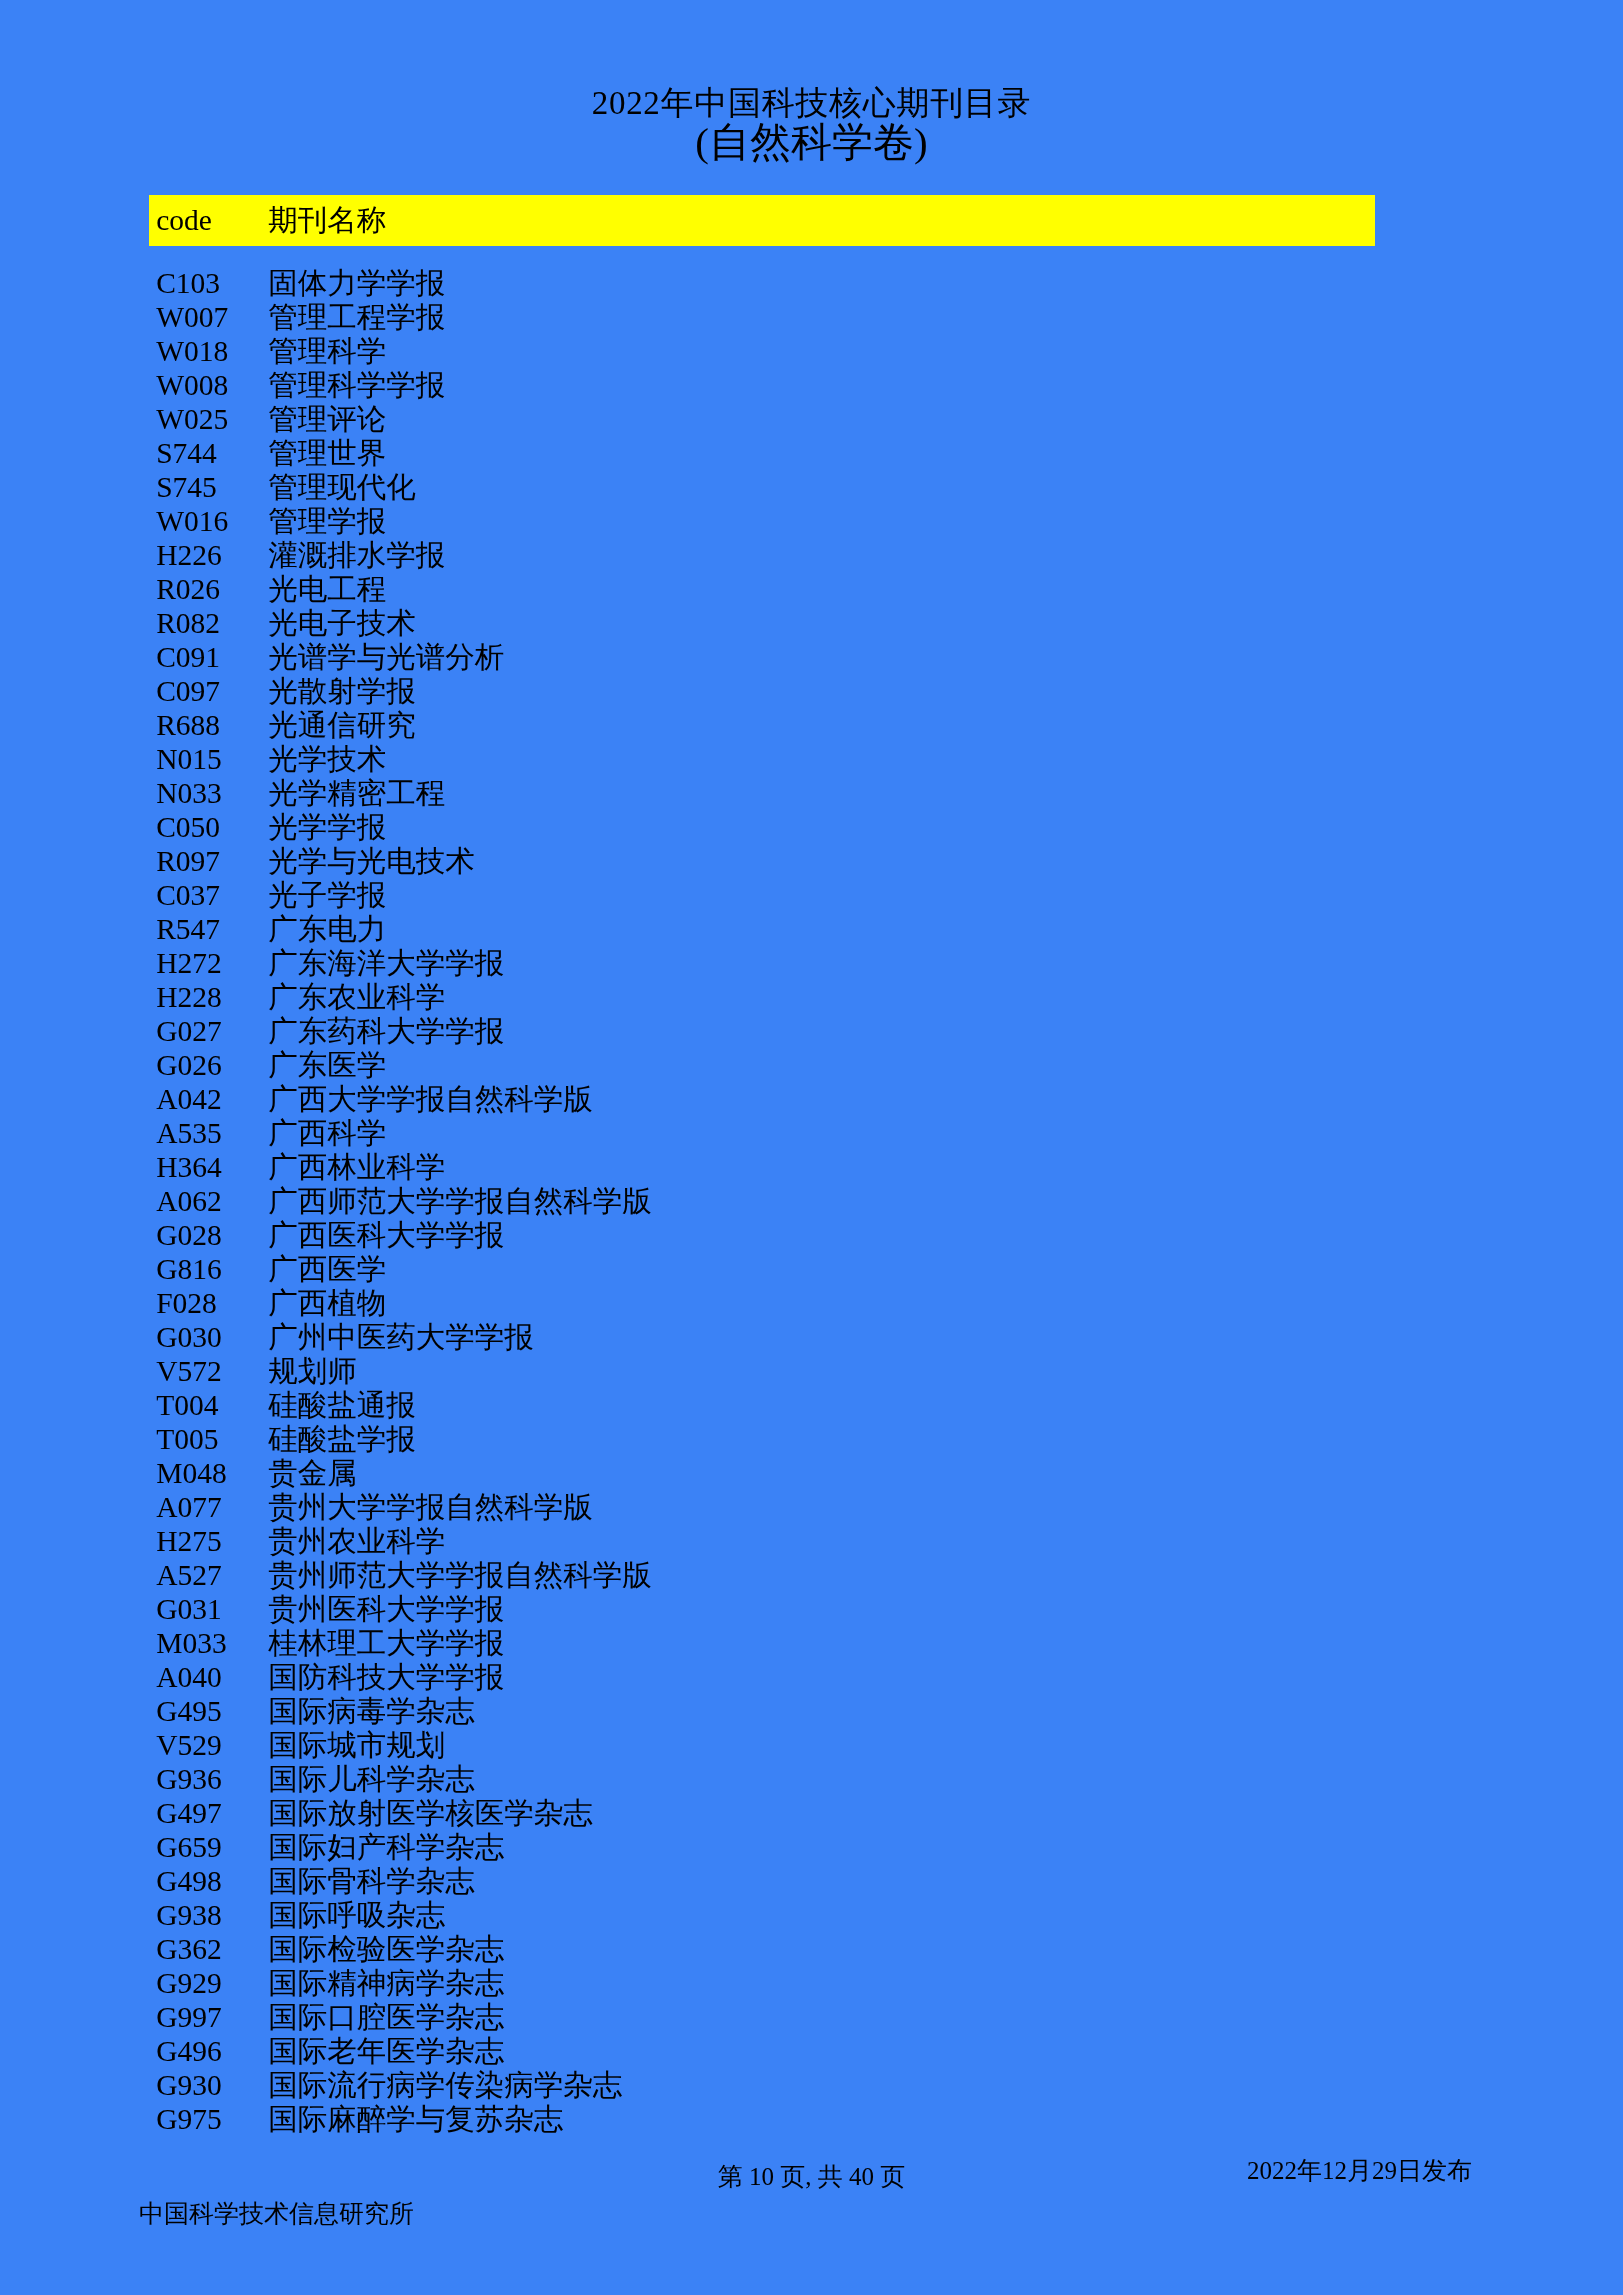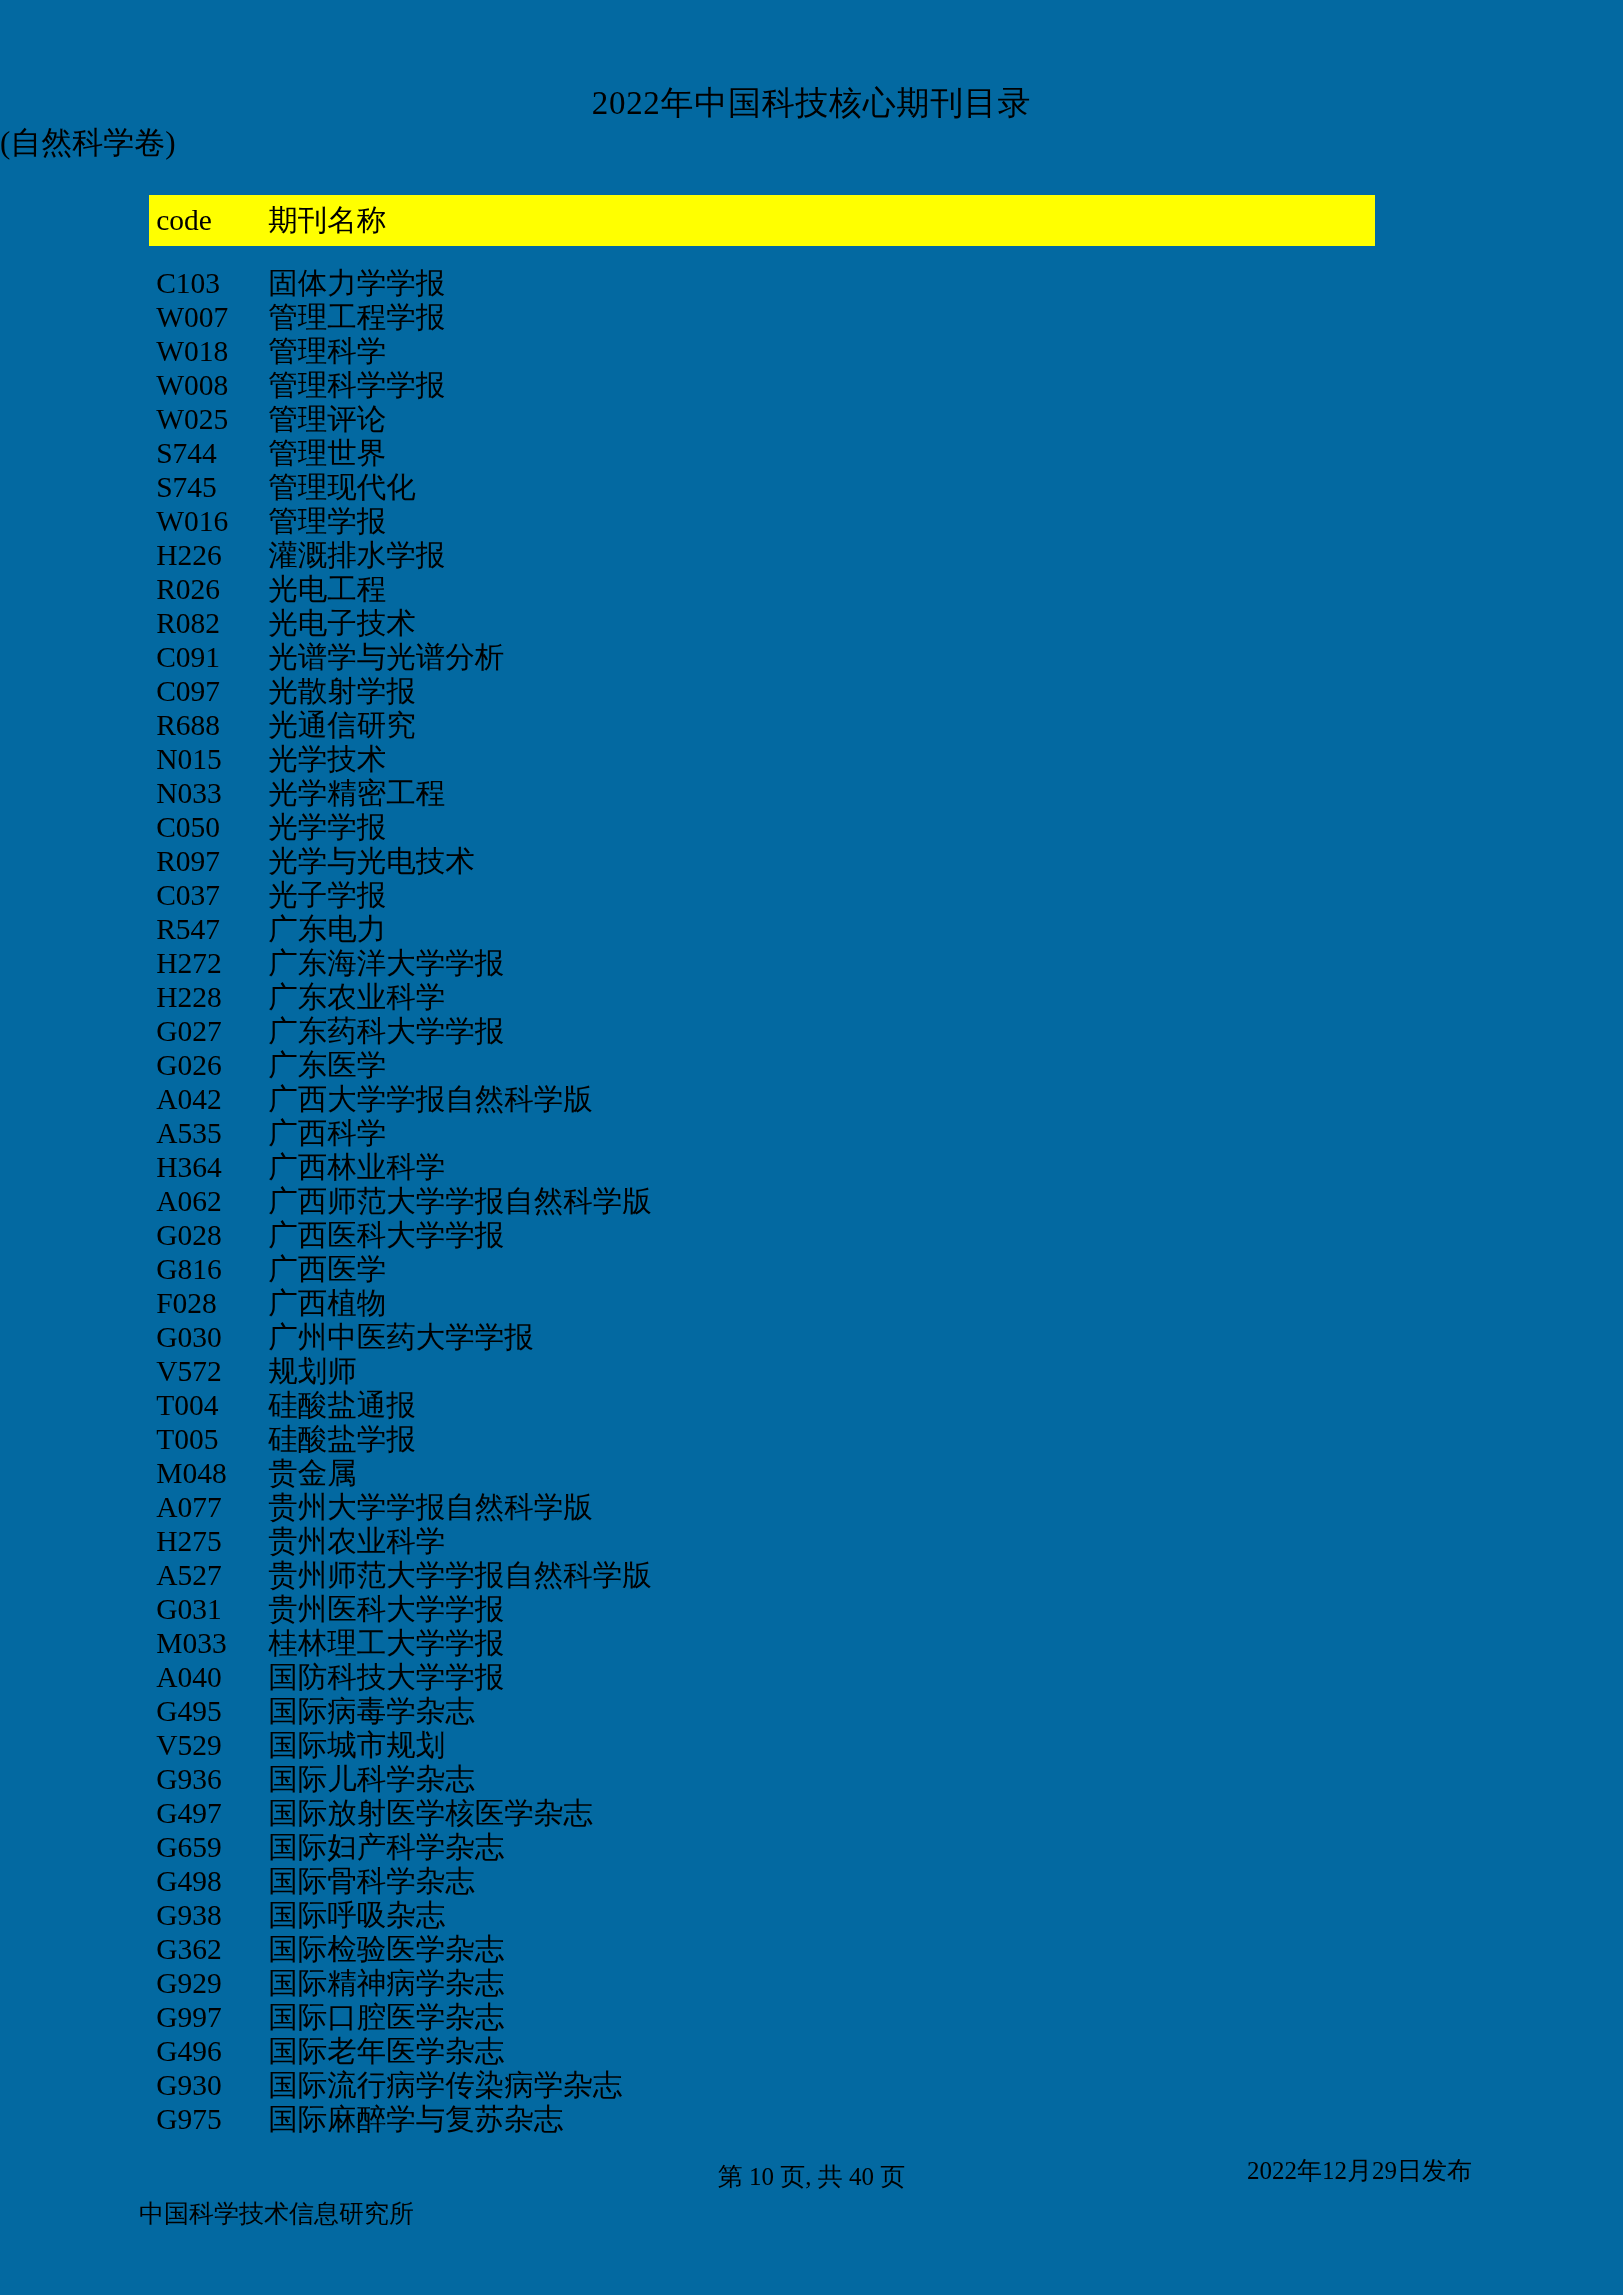--- a/index.html
+++ b/index.html
@@ -1,32 +1,32 @@
 <!DOCTYPE html>
 <html style="font-size:10.5px"><head>
 <meta charset="utf-8">
 <style>
   html,body{margin:0;padding:0;background:#e8e8e8;}
   .page{
     position:relative;
     width:1623px;
     height:2295px;
-    background:#0369a1;
+    background:#3b82f6;
     font-family:"Liberation Serif","DejaVu Serif",serif;
     color:#000000;
     overflow:hidden;
   }
   .title-line1{
     position:absolute; top:84px; left:0; width:100%;
     text-align:center; font-size:33px; line-height:39px;
     letter-spacing:0.7px; white-space:pre;
   }
   .title-line2{
     position:absolute; top:123px; left:0; width:100%;
-    font-size:31px; line-height:39px;
+    text-align:center; font-size:41px; line-height:39px;
     white-space:pre;
   }
   .journal-table{
     position:absolute; left:149px; top:195px; width:1226px;
   }
   .header-row{
     height:51px;
     display:flex; align-items:center;
     padding-left:7.2px; box-sizing:border-box;
     font-size:29.5px; line-height:33px;

